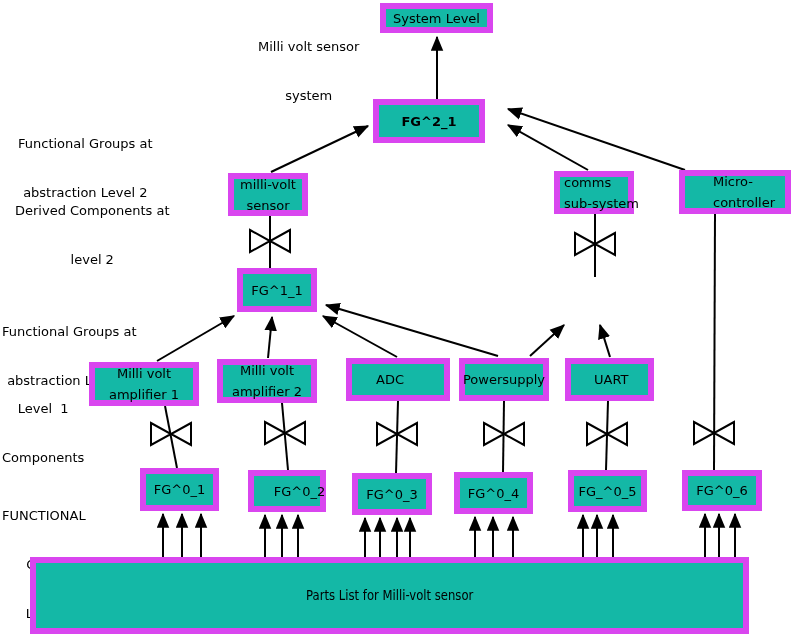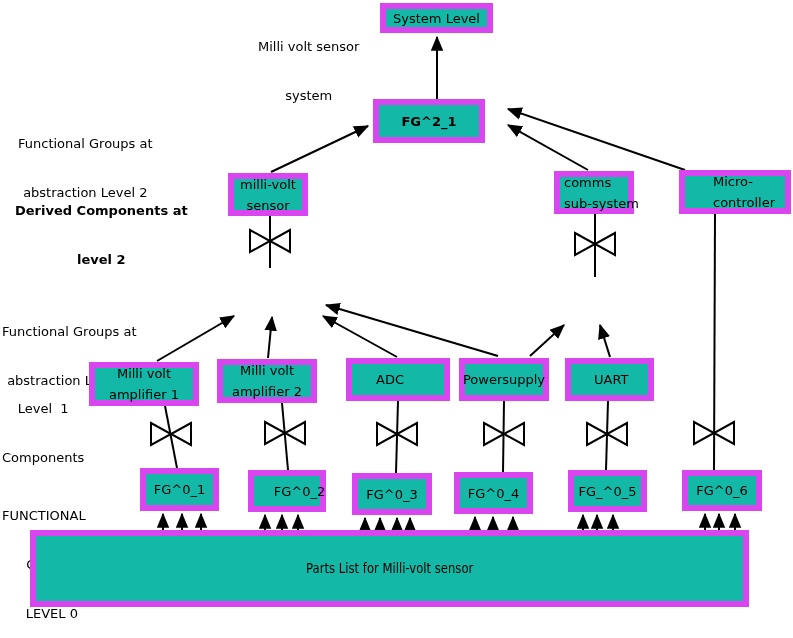--- a/index.html
+++ b/index.html
@@ -95,21 +95,21 @@
   </svg>
 
   <div class="rowlabel" style="left:258px;top:5px;">
     <div>Milli volt sensor</div>
     <div>system</div>
   </div>
   <div class="rowlabel" style="left:18px;top:102px;">
     <div>Functional Groups at</div>
     <div>abstraction Level 2</div>
   </div>
-  <div class="rowlabel" style="left:15px;top:169px;font-weight:bold;">
+  <div class="rowlabel" style="left:15px;top:169px;">
     <div>Derived Components at</div>
     <div>level 2</div>
   </div>
   <div class="rowlabel" style="left:2px;top:290px;">
     <div>Functional Groups at</div>
     <div>abstraction Level 1</div>
   </div>
   <div class="rowlabel" style="left:2px;top:367px;">
     <div>Level  1</div>
     <div>Components</div>
@@ -136,20 +136,23 @@
   <div class="box align-left" style="left:554px;top:171px;width:80px;height:43px;padding-left:4px;">
     <span>comms</span>
     <span>sub-system</span>
   </div>
 
   <div class="box align-left" style="left:679px;top:170px;width:112px;height:44px;padding-left:28px;">
     <span>Micro-</span>
     <span>controller</span>
   </div>
 
+  <div class="box" style="left:237px;top:268px;width:80px;height:44px;">
+    <span>FG^1_1</span>
+  </div>
 
 
   <div class="box" style="left:89px;top:362px;width:110px;height:44px;">
     <span>Milli volt</span>
     <span>amplifier 1</span>
   </div>
 
   <div class="box" style="left:217px;top:359px;width:100px;height:44px;">
     <span>Milli volt</span>
     <span>amplifier 2</span>
@@ -179,17 +182,17 @@
   <div class="box" style="left:454px;top:472px;width:79px;height:42px;">
     <span>FG^0_4</span>
   </div>
   <div class="box" style="left:568px;top:470px;width:79px;height:42px;">
     <span>FG_^0_5</span>
   </div>
   <div class="box" style="left:682px;top:470px;width:80px;height:41px;">
     <span>FG^0_6</span>
   </div>
 
-  <div class="box" style="left:30px;top:530px;width:719px;height:77px;">
+  <div class="box" style="left:30px;top:557px;width:719px;height:77px;">
     <span class="condensed">Parts List for Milli-volt sensor</span>
   </div>
 
 </div>
 
 </body></html>

